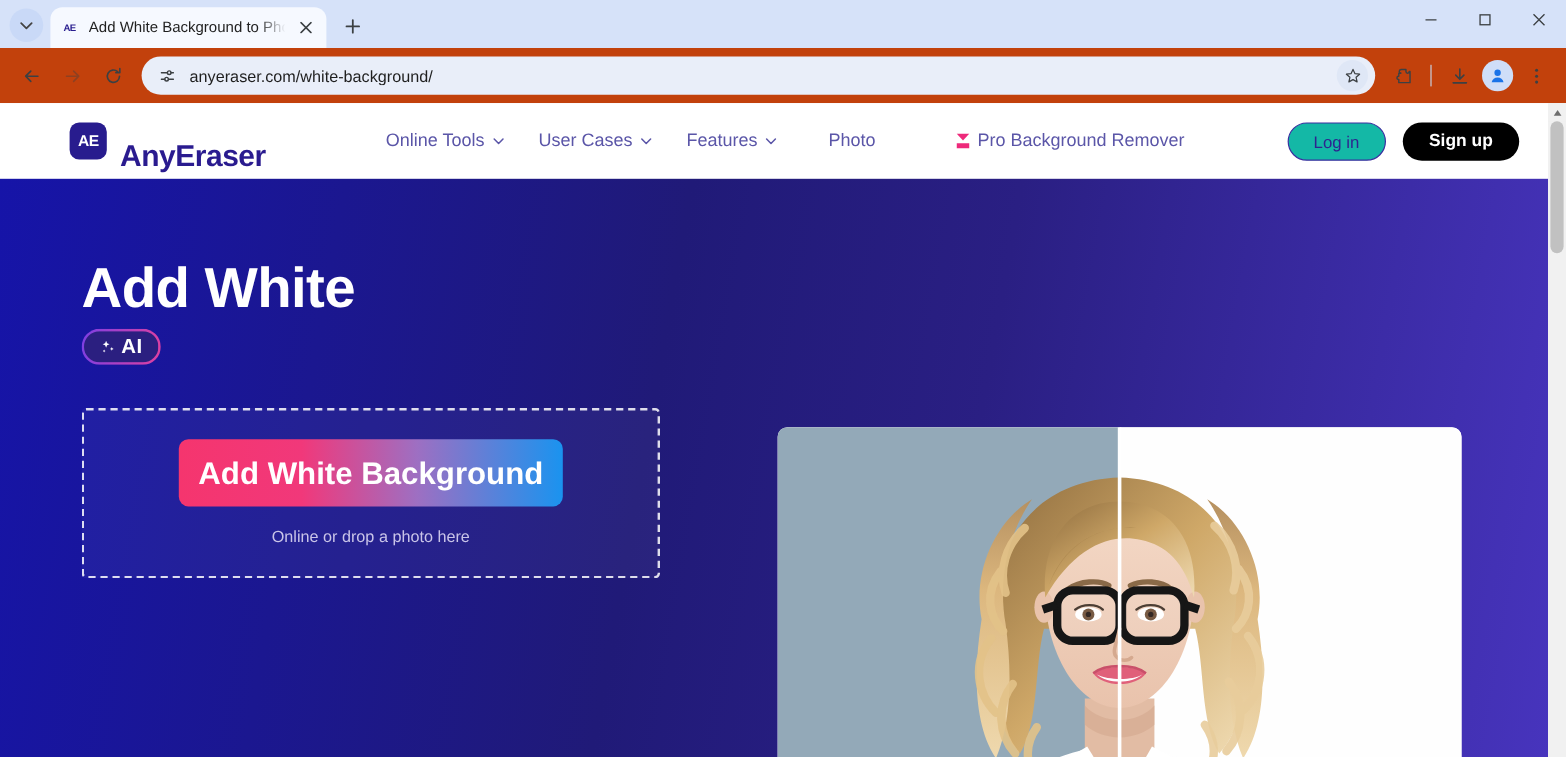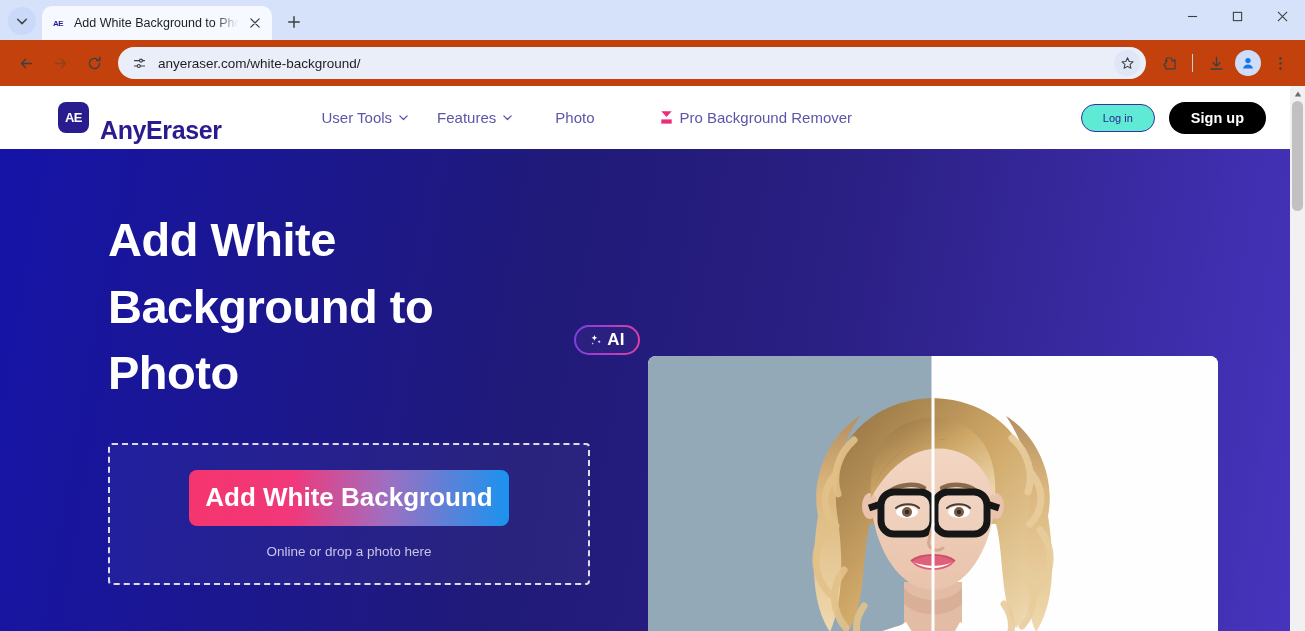--- a/index.html
+++ b/index.html
@@ -82,35 +82,35 @@
   .nav { display:flex; align-items:center; gap:0; margin-left:86px; }
   .navitem {
     display:flex; align-items:center; gap:6px; font-size:15px; color:#5b56a8;
     padding:6px 14px; white-space:nowrap;
   }
   .caret { width:11px; height:11px; display:inline-block; }
   .pro { display:flex; align-items:center; gap:4px; margin-left:50px; font-size:15px; color:#5b56a8; white-space:nowrap; }
   .pro-icon { width:17px; height:17px; display:flex; }
   .auth { margin-left:auto; display:flex; align-items:center; gap:14px; }
   .btn-login {
-    border:1.4px solid #3a2fa0; color:#2e2490; background:#5eead4;
-    border-radius:20px; padding:7px 21px; font-size:11px; white-space:nowrap;
+    border:1.4px solid #3a2fa0; color:#2e2490; background:#14b8a6;
+    border-radius:20px; padding:7px 21px; font-size:14px; white-space:nowrap;
   }
   .btn-signup {
     background:#000000; color:#fff; border-radius:20px;
     padding:8px 22px; font-size:14.5px; font-weight:bold; white-space:nowrap;
   }
 
   
   .hero {
     flex:1; position:relative; display:flex; align-items:flex-start;
     background:linear-gradient(100deg,#1614a8 0%,#201a78 42%,#2a1f83 62%,#4734bd 100%);
     padding:58px 0 0 0; overflow:hidden;
   }
-  .hero-left { width:640px; padding-left:108px; flex:0 0 640px; }
+  .hero-left { width:640px; padding-left:68px; flex:0 0 640px; }
   .hero-h1 { color:#fff; font-weight:bold; font-size:47px; line-height:1.42; letter-spacing:-0.5px; }
   .hero-h1 .line2 { display:flex; align-items:center; gap:17px; }
   .ai-badge {
     display:inline-flex; align-items:center; gap:4px;
     height:30px; padding:0 13px; border-radius:15px;
     font-size:17px; font-weight:bold; color:#fff; letter-spacing:0.4px;
     background:
       linear-gradient(#2b1f80,#2b1f80) padding-box,
       linear-gradient(100deg,#7b3fe4,#e040a0) border-box;
     border:2px solid transparent;
@@ -262,21 +262,27 @@
     <div class="page">
 
       <div class="siteheader">
         <div class="logo">
           <span class="logo-mark">AE</span>
           <span class="logo-text">AnyEraser</span>
         </div>
 
         <nav class="nav">
           <div class="navitem">
-            <span>User Tools</span>
+            <span>Online Tools</span>
+            <svg class="caret" viewBox="0 0 12 12">
+                <path d="M2 4.2l4 4 4-4" fill="none" stroke="#5b56a8" stroke-width="1.4" stroke-linecap="round" stroke-linejoin="round"></path>
+              </svg>
+          </div>
+          <div class="navitem">
+            <span>User Cases</span>
             <svg class="caret" viewBox="0 0 12 12">
                 <path d="M2 4.2l4 4 4-4" fill="none" stroke="#5b56a8" stroke-width="1.4" stroke-linecap="round" stroke-linejoin="round"></path>
               </svg>
           </div>
           <div class="navitem">
             <span>Features</span>
             <svg class="caret" viewBox="0 0 12 12">
                 <path d="M2 4.2l4 4 4-4" fill="none" stroke="#5b56a8" stroke-width="1.4" stroke-linecap="round" stroke-linejoin="round"></path>
               </svg>
           </div>
@@ -300,21 +306,20 @@
           <div class="btn-signup">Sign up</div>
         </div>
       </div>
 
       <div class="hero">
 
         <div class="hero-left">
           <h1 class="hero-h1">
             <div>Add White</div>
             <div class="line2">
-              <span>Background to Photo</span>
               <span class="ai-badge">
                 <svg viewBox="0 0 16 16">
                   <path d="M6.2 2.2l.95 2.35 2.35.95-2.35.95-.95 2.35-.95-2.35L2.9 5.5l2.35-.95z" fill="#fff"></path>
                   <path d="M11.6 8.2l.52 1.28 1.28.52-1.28.52-.52 1.28-.52-1.28-1.28-.52 1.28-.52z" fill="#fff"></path>
                   <path d="M4.3 10.6l.4 1 1 .4-1 .4-.4 1-.4-1-1-.4 1-.4z" fill="#fff"></path>
                 </svg>
                 <span>AI</span>
               </span>
             </div>
           </h1>

